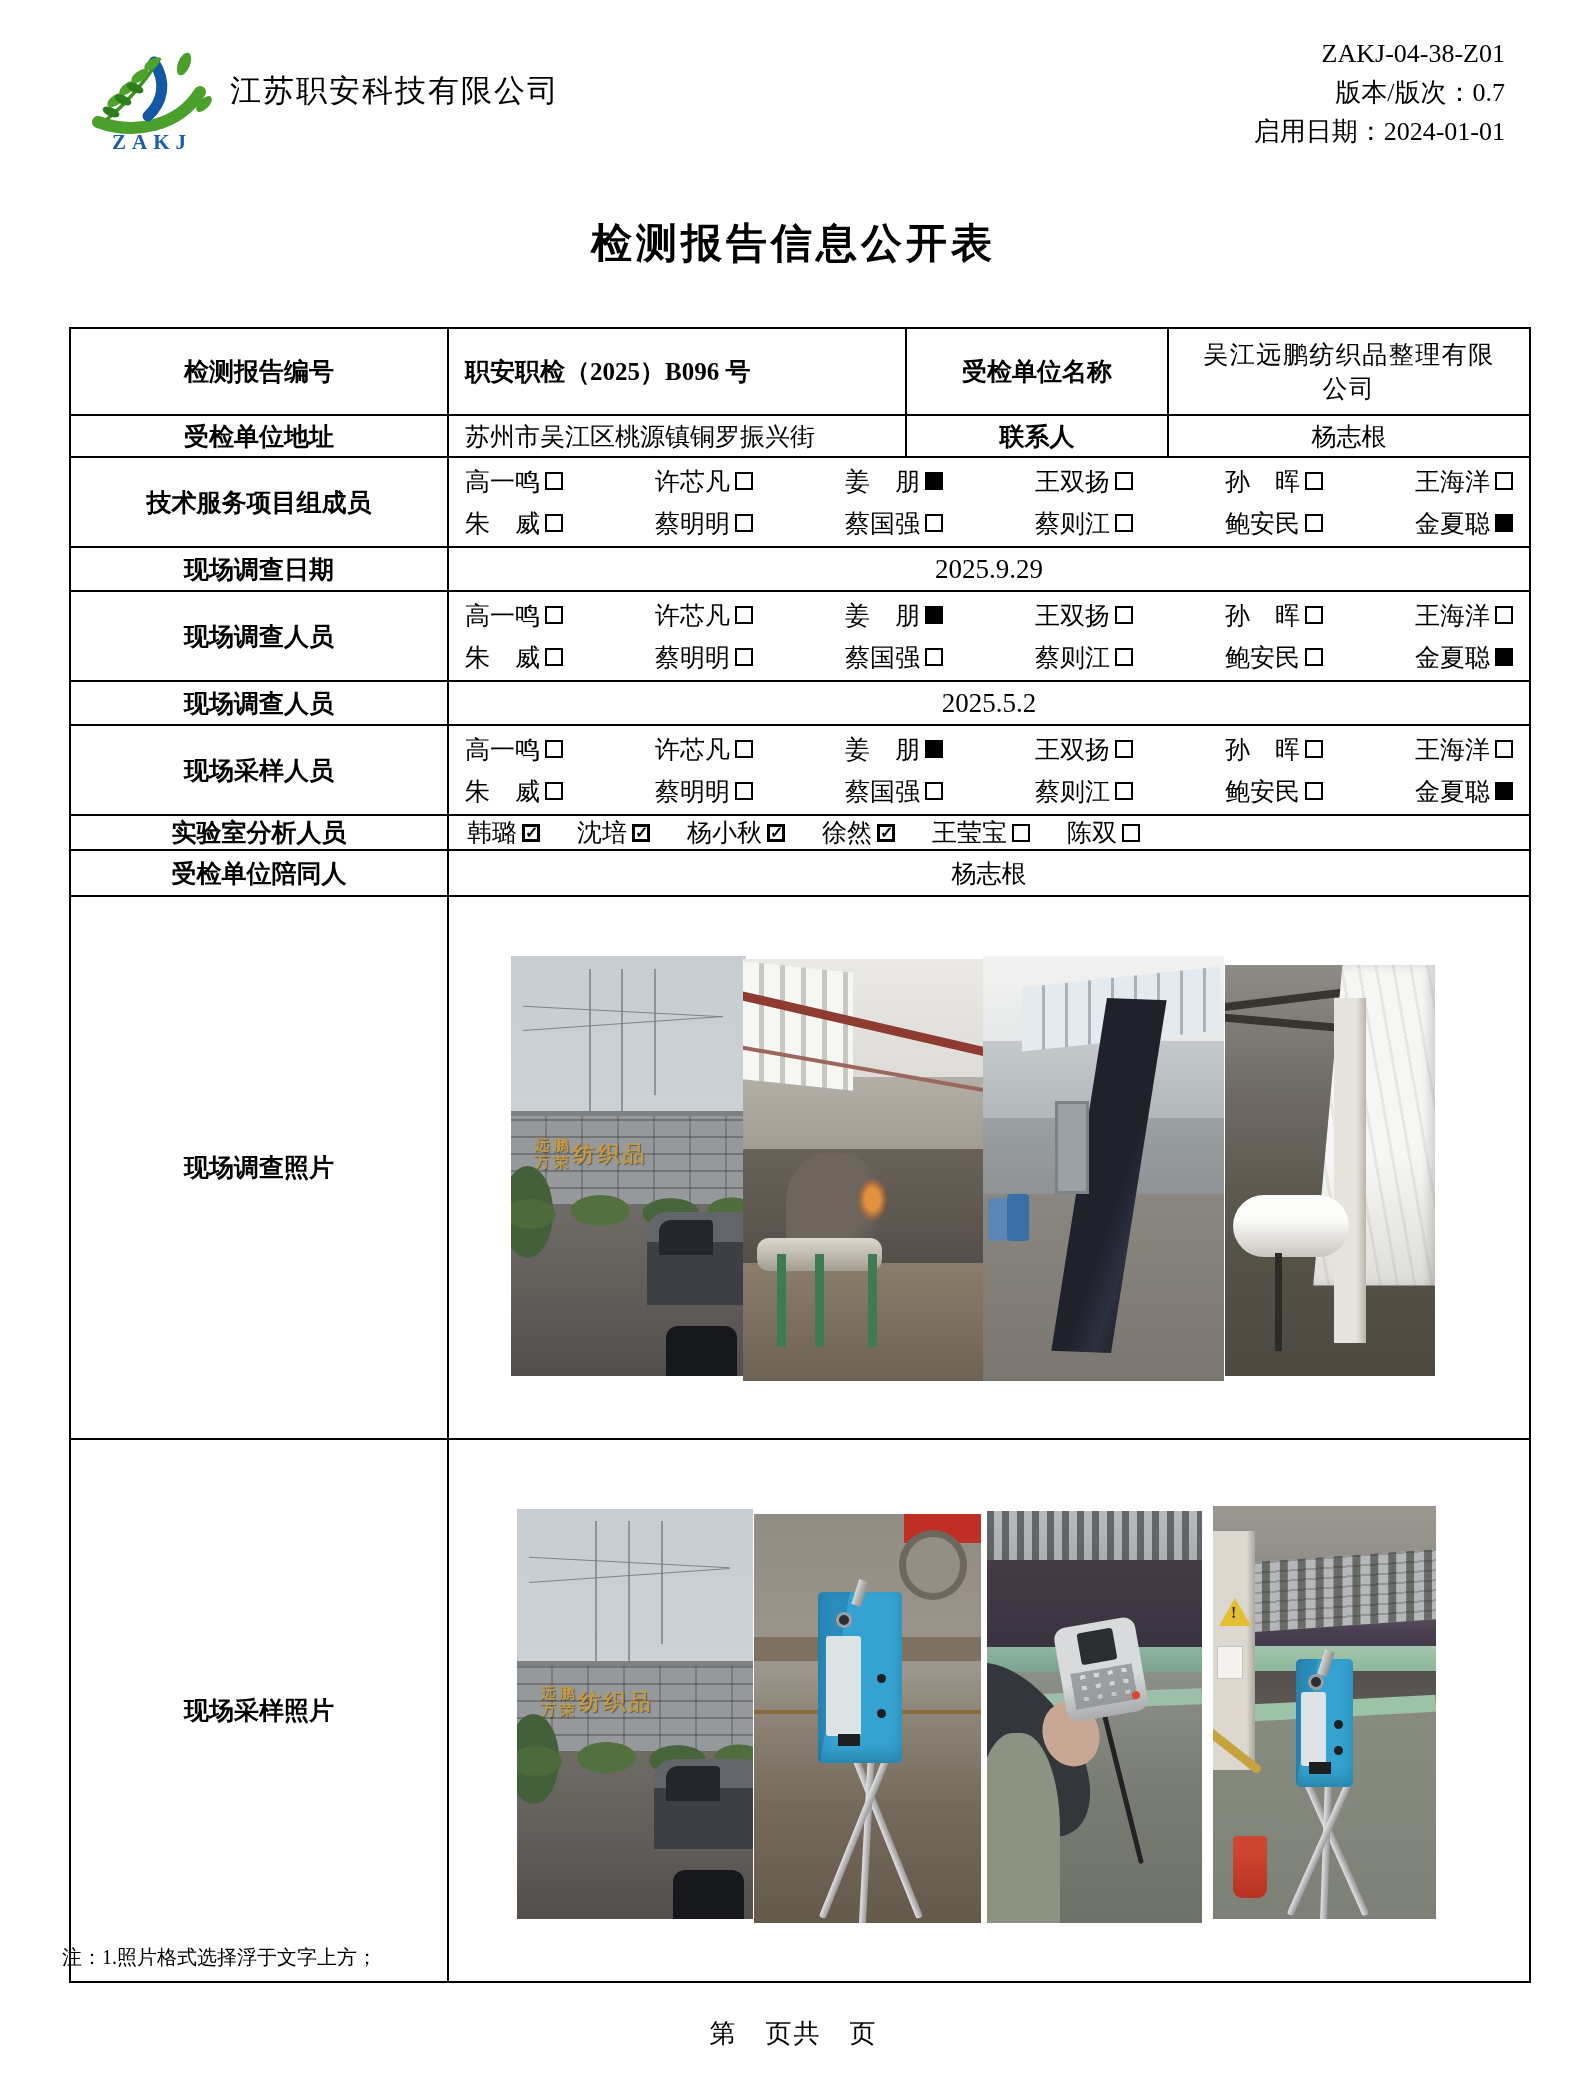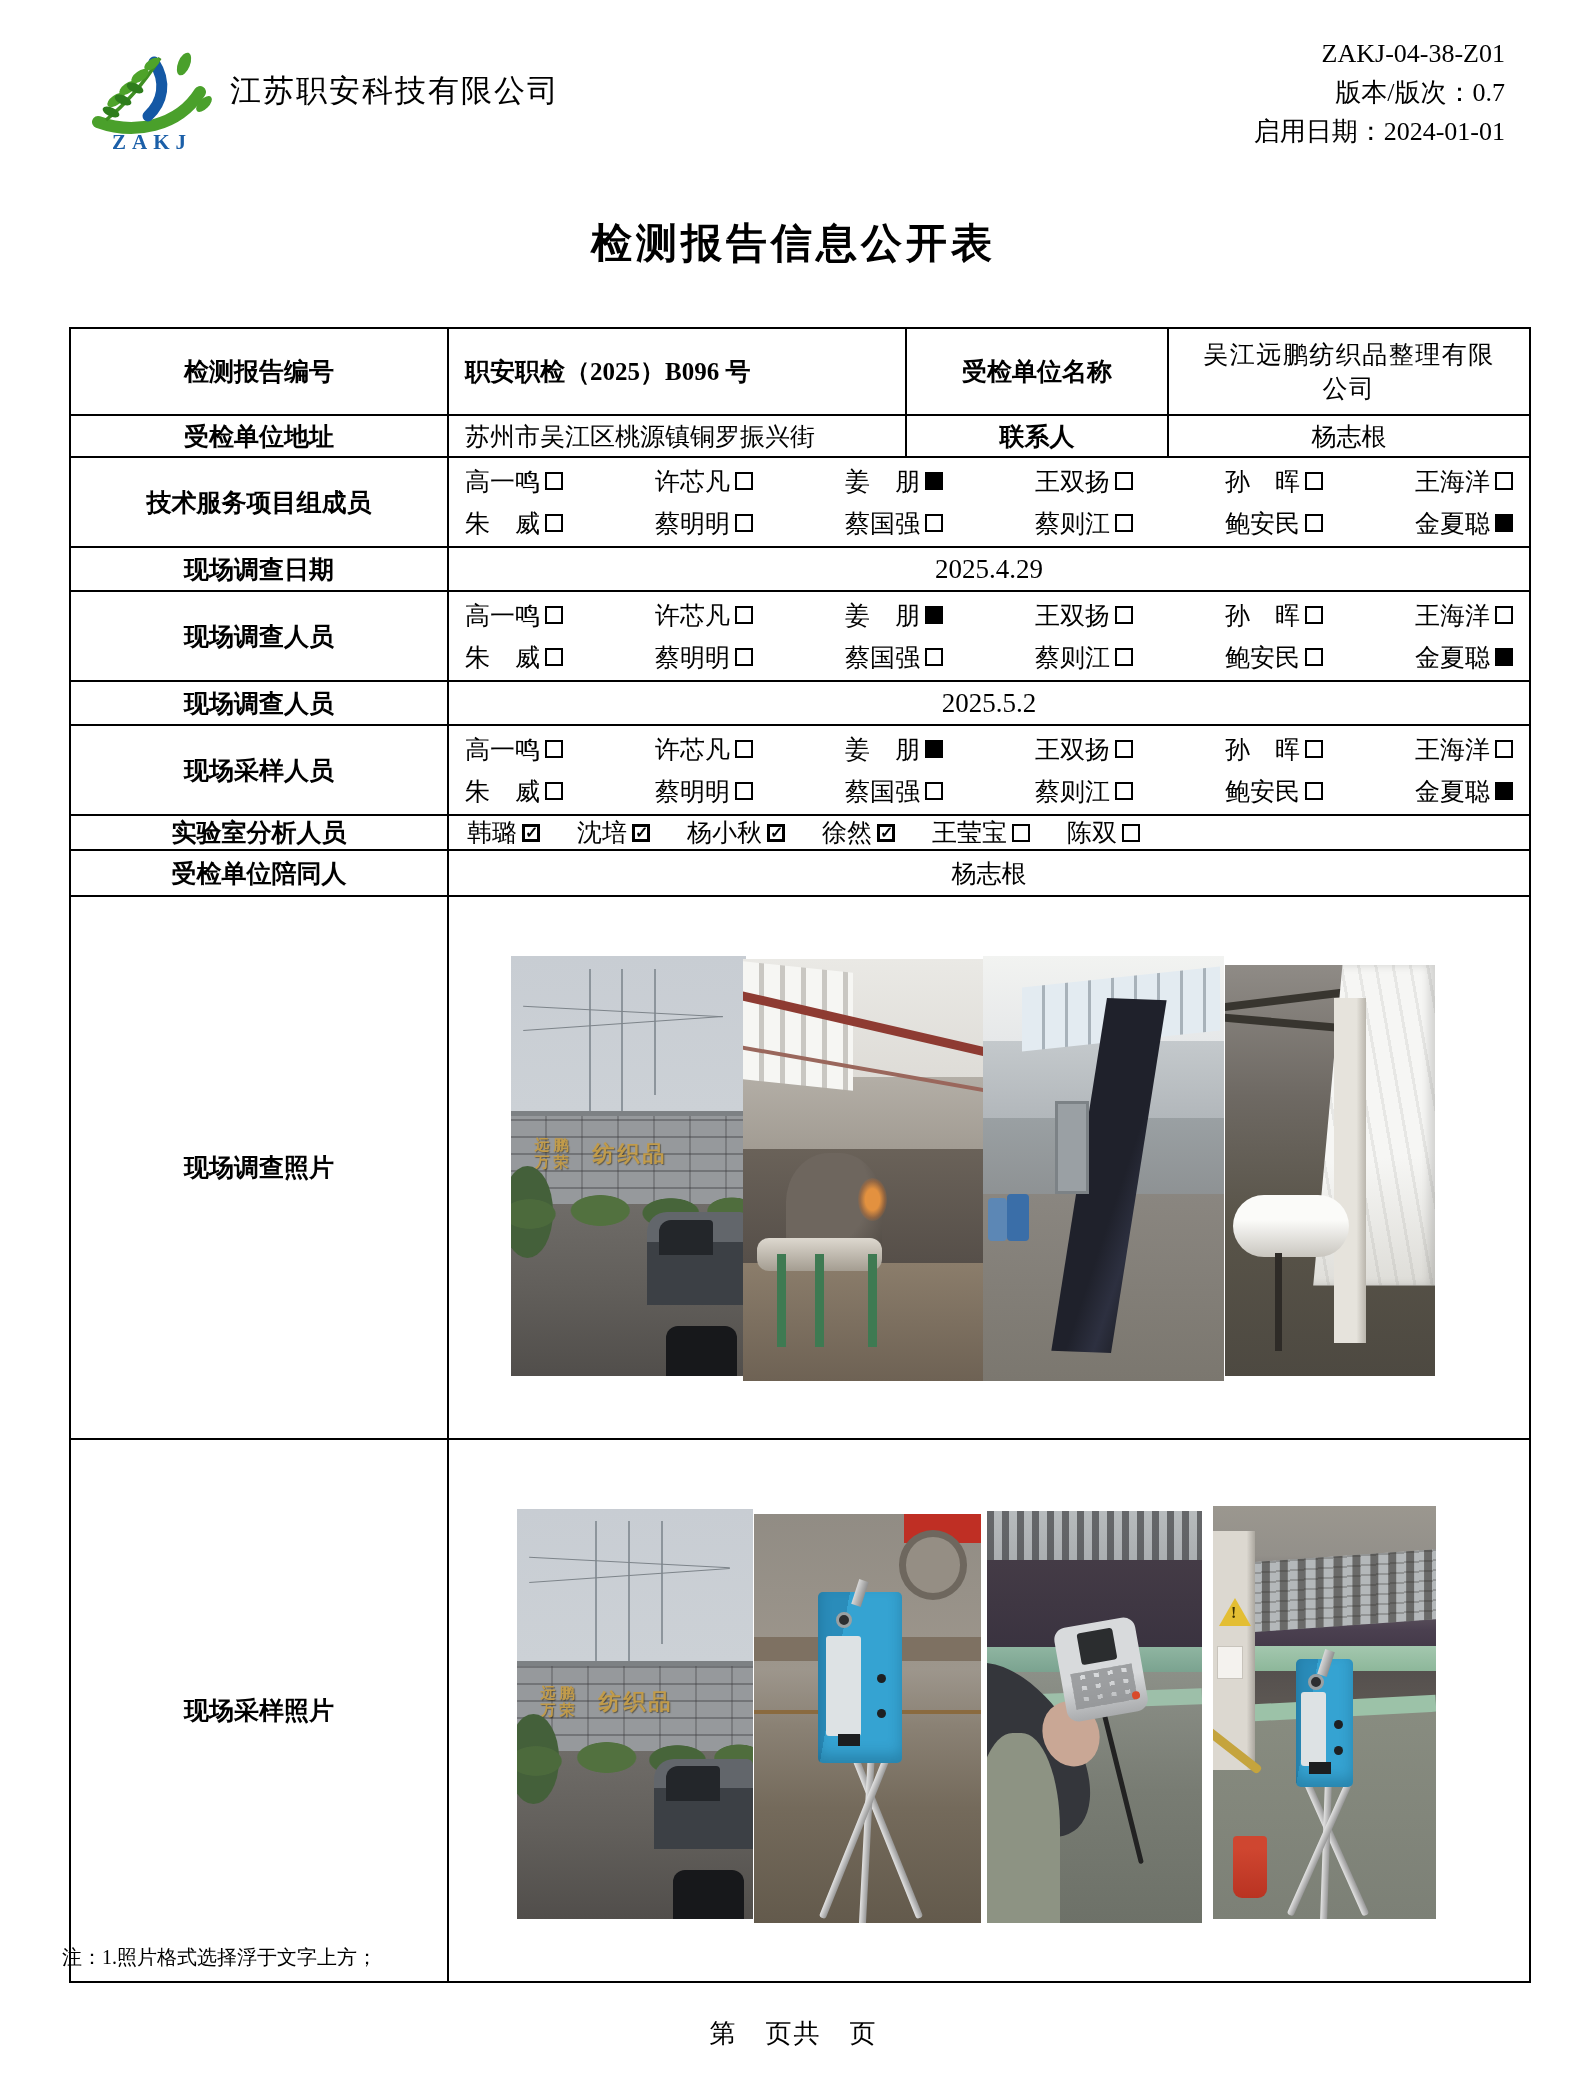--- a/index.html
+++ b/index.html
@@ -50,21 +50,21 @@
   .ph-gate { background:linear-gradient(180deg,#c8cdd3 0%,#ccd1d6 37%,#93969a 37%,#8c8f92 59%,#6f6c68 59%,#615e5a 80%,#514e4b 100%); }
   .gate-wall { position:absolute; left:0; right:0; top:37%; height:22%;
     background-color:#96999c;
     background-image:repeating-linear-gradient(0deg,transparent 0 15px,rgba(55,55,58,.38) 15px 17px),
                      repeating-linear-gradient(90deg,transparent 0 34px,rgba(55,55,58,.30) 34px 36px);
     border-top:5px solid #7d8184; }
   .gate-pole { position:absolute; width:2px; background:#8d959c; top:3%; height:34%; }
   .gp1{left:33%;} .gp2{left:47%;} .gp3{left:61%; height:30%;}
   .gate-wire { position:absolute; height:1px; background:#7d848a; width:85%; left:5%; }
   .gw1{top:13%; transform:rotate(3deg);} .gw2{top:16%; transform:rotate(-4deg);}
-  .gate-sign { position:absolute; left:10%; top:43%; display:flex; align-items:center; gap:20px; color:#c19b4a; font-weight:bold; text-shadow:1px 1px 1px rgba(40,30,5,.5); }
+  .gate-sign { position:absolute; left:10%; top:43%; display:flex; align-items:center; gap:0; color:#c19b4a; font-weight:bold; text-shadow:1px 1px 1px rgba(40,30,5,.5); }
   .gs-small { display:flex; flex-direction:column; font-size:15px; line-height:17px; letter-spacing:4px; }
   .gs-big { font-size:22px; letter-spacing:3px; }
   .gate-bushes { position:absolute; left:0; right:0; top:54%; height:12%;
     background:
       radial-gradient(ellipse 42px 24px at 8% 62%,#4c6a3c 0 60%,transparent 63%),
       radial-gradient(ellipse 48px 25px at 38% 55%,#52713f 0 60%,transparent 63%),
       radial-gradient(ellipse 46px 24px at 68% 60%,#47653a 0 60%,transparent 63%),
       radial-gradient(ellipse 40px 22px at 94% 56%,#4f6d3d 0 60%,transparent 63%); }
   .gate-bush-l { position:absolute; left:-4%; top:50%; width:22%; height:22%; border-radius:50%; background:#44603a; }
   .gate-car { position:absolute; right:0; top:61%; width:42%; height:22%;
@@ -268,21 +268,21 @@
               </span>
               <span class="person">
                 <span>金夏聪</span>
                 <span class="cbx cbx-filled"></span>
               </span>
             </div>
       </td>
     </tr>
     <tr style="height:44px">
       <td class="lbl">现场调查日期</td>
-      <td colspan="3" class="date-cell">2025.4.29</td>
+      <td colspan="3" class="date-cell">2025.9.29</td>
     </tr>
     <tr style="height:84px">
       <td class="lbl">现场调查人员</td>
       <td colspan="3" class="members-cell">
         <div class="mline">
               <span class="person">
                 <span>高一鸣</span>
                 <span class="cbx cbx-empty"></span>
               </span>
               <span class="person">

